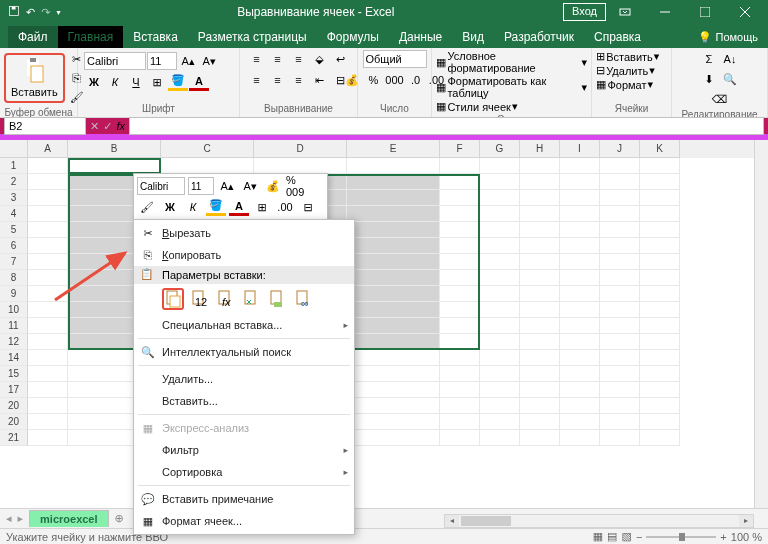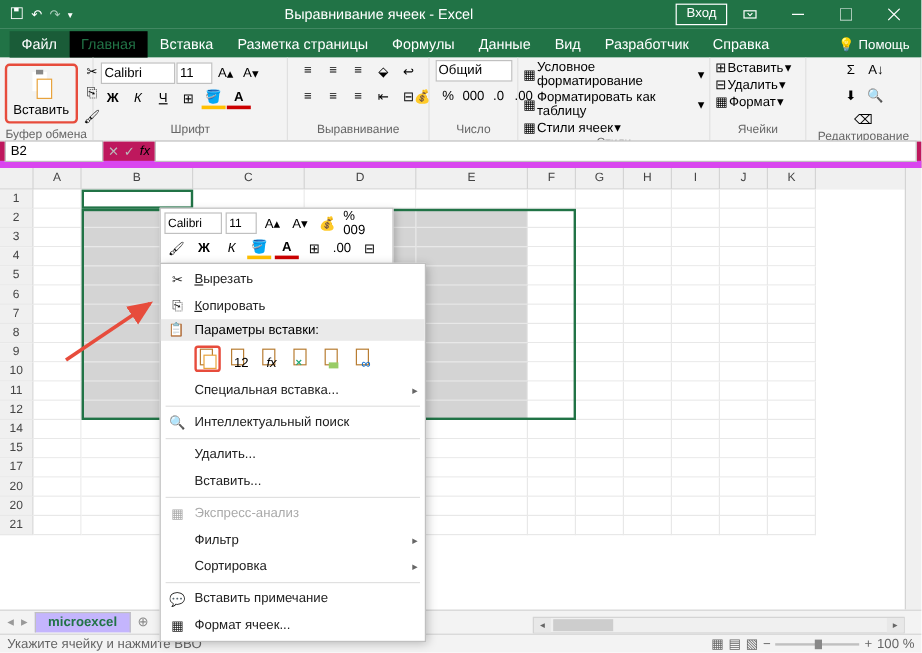--- a/index.html
+++ b/index.html
@@ -50,21 +50,21 @@
 .ctxitem .ico{position:absolute;left:6px;width:16px;height:16px;display:flex;align-items:center;justify-content:center}
 .ctxitem .arr{margin-left:auto;font-size:9px;color:#666}
 .ctxhdr{background:#eaeaea;font-size:11px;padding:3px 6px 3px 28px;position:relative}
 .ctxhdr .ico{position:absolute;left:6px;top:2px}
 .ctxicons{display:flex;gap:4px;padding:4px 6px 4px 28px}
 .pico{width:22px;height:22px;border:1px solid transparent;display:flex;align-items:center;justify-content:center}
 .pico.hl{border:2px solid #e74c3c;border-radius:3px}
 .sep{height:1px;background:#e0e0e0;margin:2px 4px}
 .arrow{position:absolute;left:50px;top:245px;z-index:9}
 .sheetbar{position:absolute;bottom:16px;left:0;right:0;height:20px;background:#f3f3f3;border-top:1px solid #d4d4d4;display:flex;align-items:center;padding:0 6px;gap:6px}
-.sheettab{background:#c4b5fd;border:1px solid #c0c0c0;border-bottom:none;padding:2px 10px;font-size:11px;color:#217346;font-weight:bold}
+.sheettab{background:#86efac;border:1px solid #c0c0c0;border-bottom:none;padding:2px 10px;font-size:11px;color:#217346;font-weight:bold}
 .statusbar{position:absolute;bottom:0;left:0;right:0;height:16px;background:#f3f3f3;border-top:1px solid #d4d4d4;display:flex;align-items:center;padding:0 6px;font-size:10px;color:#666}
 .zoom{margin-left:auto;display:flex;align-items:center;gap:4px}
 .slider{width:70px;height:2px;background:#c0c0c0;position:relative}
 .slider::after{content:"";position:absolute;left:33px;top:-3px;width:6px;height:8px;background:#888}
 .hscroll{position:absolute;bottom:16px;right:14px;width:310px;height:14px;background:#f0f0f0;border:1px solid #d4d4d4;display:flex;align-items:center}
 .hsbtn{width:14px;height:12px;background:#e8e8e8;text-align:center;font-size:8px;line-height:12px;color:#666}
 .hthumb{width:50px;height:10px;background:#cdcdcd;margin-left:2px}
 .vscroll{position:absolute;right:0;top:140px;width:14px;height:368px;background:#f0f0f0;border-left:1px solid #d4d4d4}
 .und{text-decoration:underline}
 </style>

